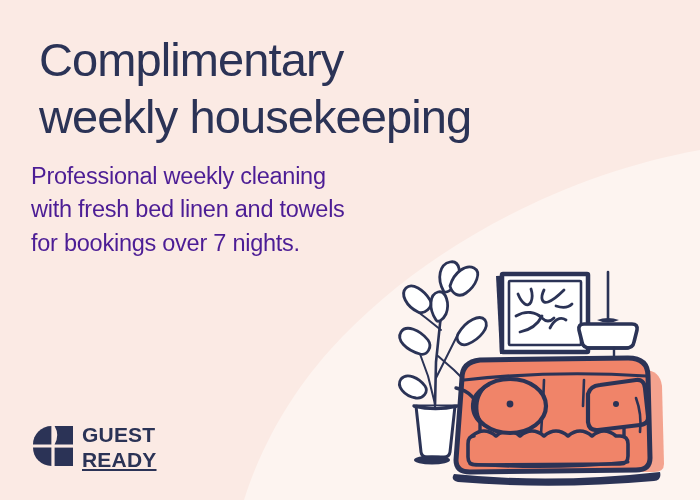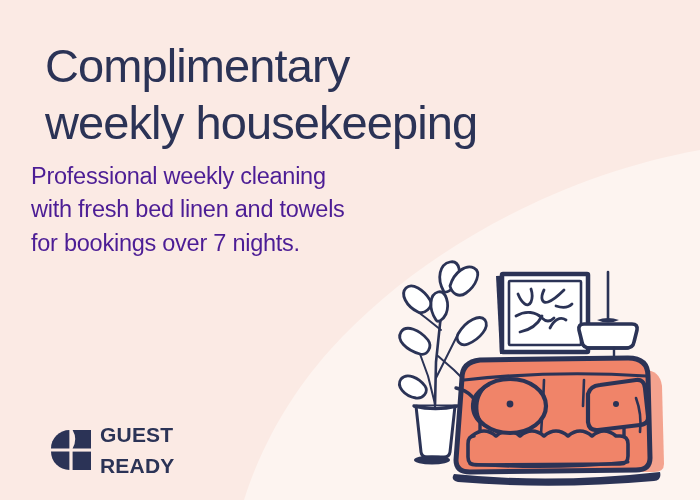--- a/index.html
+++ b/index.html
@@ -26,21 +26,21 @@
     inset: 0;
     width: 700px;
     height: 500px;
   }
   
   .headline {
     position: absolute;
     left: 30px;
     top: 22px;
     width: 600px;
-    margin: 15px;
+    margin: 9px;
     color: #2b3356;
     font-family: "Liberation Sans", sans-serif;
     font-size: 47px;
     font-weight: 400;
     line-height: 1.22;
     letter-spacing: -0.9px;
     white-space: pre-line;
   }
   .subcopy {
     position: absolute;
@@ -52,24 +52,24 @@
     font-family: "Liberation Sans", sans-serif;
     font-size: 23.5px;
     font-weight: 400;
     line-height: 1.42;
     letter-spacing: -0.25px;
     white-space: pre-line;
   }
   
   .logo {
     position: absolute;
-    left: 51px;
+    left: 33px;
     top: 424px;
     display: flex;
-    align-items: center;
+    align-items: flex-start;
     gap: 9px;
   }
   .logo-mark {
     display: block;
     width: 40px;
     height: 44px;
   }
   .logo-words {
     display: flex;
     flex-direction: column;
@@ -77,21 +77,22 @@
     line-height: 1.0;
   }
   .logo-words span {
     color: #2b3356;
     font-family: "Liberation Sans", sans-serif;
     font-size: 21px;
     font-weight: 700;
     letter-spacing: 0.2px;
   }
   .logo-words span + span {
-    margin-top: 10px;
+    margin-top: 4px;
+    text-decoration: underline;
   }
   
   .illustration {
     position: absolute;
     left: 392px;
     top: 258px;
     width: 300px;
     height: 242px;
   }
 </style>

